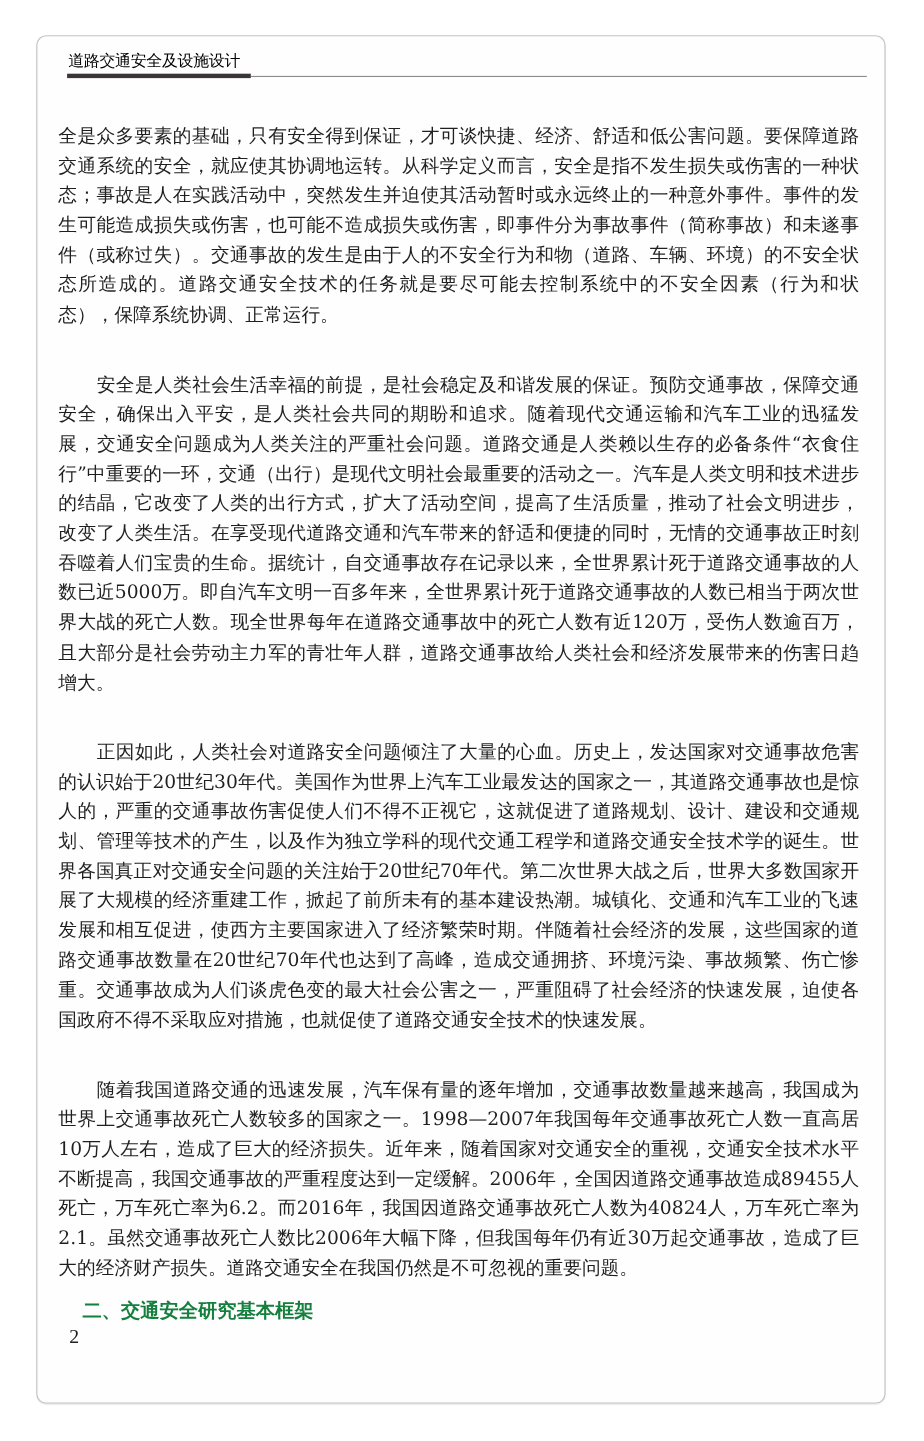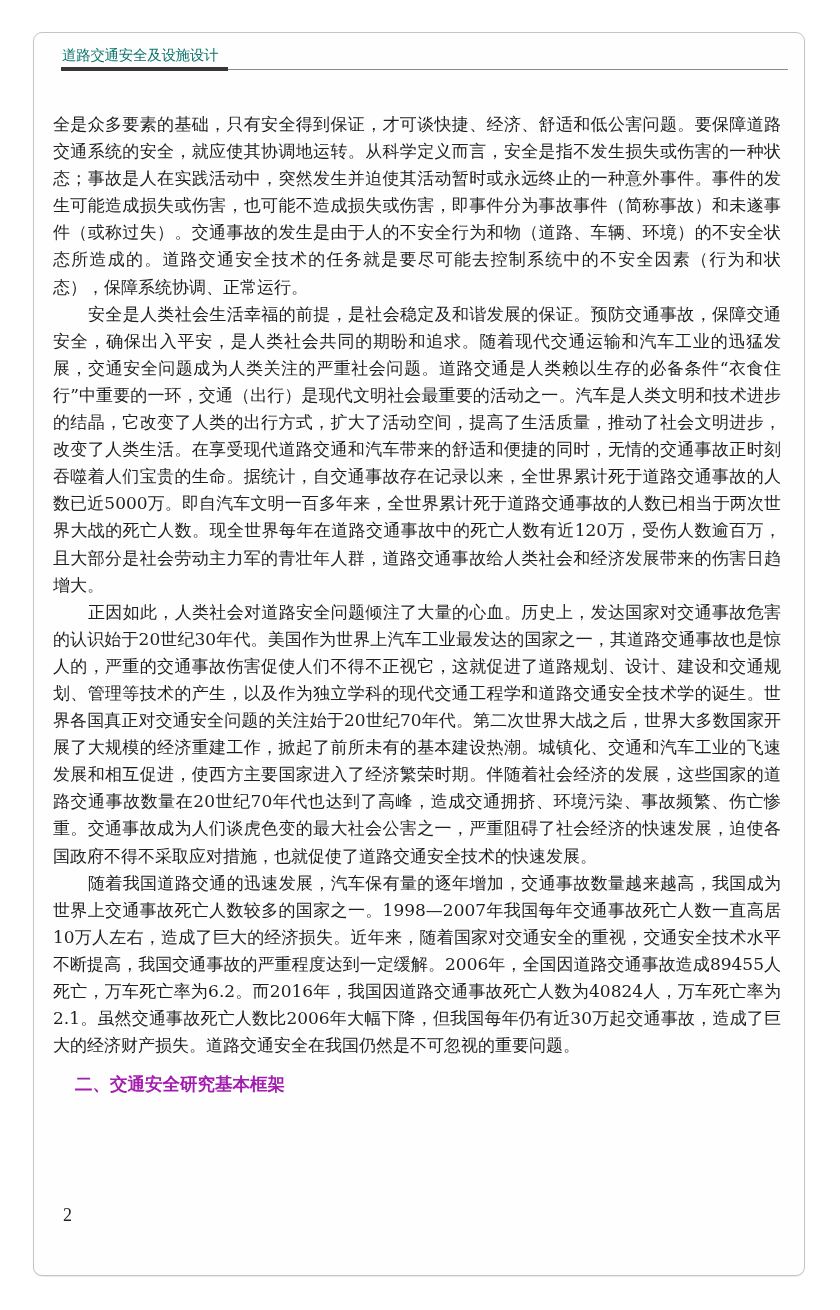--- a/index.html
+++ b/index.html
@@ -5,39 +5,39 @@
     html, body { margin: 0; padding: 0; background: #ffffff; }
     body { width: 840px; height: 1310px; position: relative; overflow: hidden; }
     .frame {
       position: absolute; left: 33px; top: 32px; width: 772px; height: 1244px;
       border: 1.5px solid #c4c4c4; border-radius: 9px; box-sizing: border-box;
       background: #fefefe;
       box-shadow: 0 1px 1px rgba(0,0,0,0.08);
     }
     .running-head {
       position: absolute; left: 62px; top: 46px;
-      font-family: "DejaVu Sans", sans-serif; font-size: 14.5px; color: #0f766e;
+      font-family: "DejaVu Sans", sans-serif; font-size: 14.5px; color: #000000;
       letter-spacing: -0.3px; white-space: nowrap;
     }
     .head-rule-thick {
       position: absolute; left: 61px; top: 67px; width: 167px; height: 4px; background: #3a3536;
     }
     .head-rule-thin {
       position: absolute; left: 228px; top: 69px; width: 560px; height: 1px; background: #8a8a8a;
     }
     .body-text {
       position: absolute; left: 53px; top: 111px; width: 728px;
       font-family: "DejaVu Serif", serif; font-size: 17px; color: #1f1f1f;
       line-height: 27.1px; text-align: justify; text-justify: inter-character;
     }
     .para { margin: 0; }
-    .para.indent { text-indent: 35px; }
+    .para.indent { text-indent: 35px; margin-top: 36px; }
     .section-heading {
       font-family: "DejaVu Sans", sans-serif; font-weight: bold; font-size: 17.5px;
-      color: #a21caf; margin: 0; padding-left: 22px; height: 51px; line-height: 51px;
+      color: #15803d; margin: 0; padding-left: 22px; height: 51px; line-height: 51px;
     }
     .page-number {
       position: absolute; left: 63px; top: 1205px;
       font-family: "Liberation Serif", serif; font-size: 18px; color: #222;
     }
   </style>
 </head>
 <body>
 
 <div class="frame"></div>

